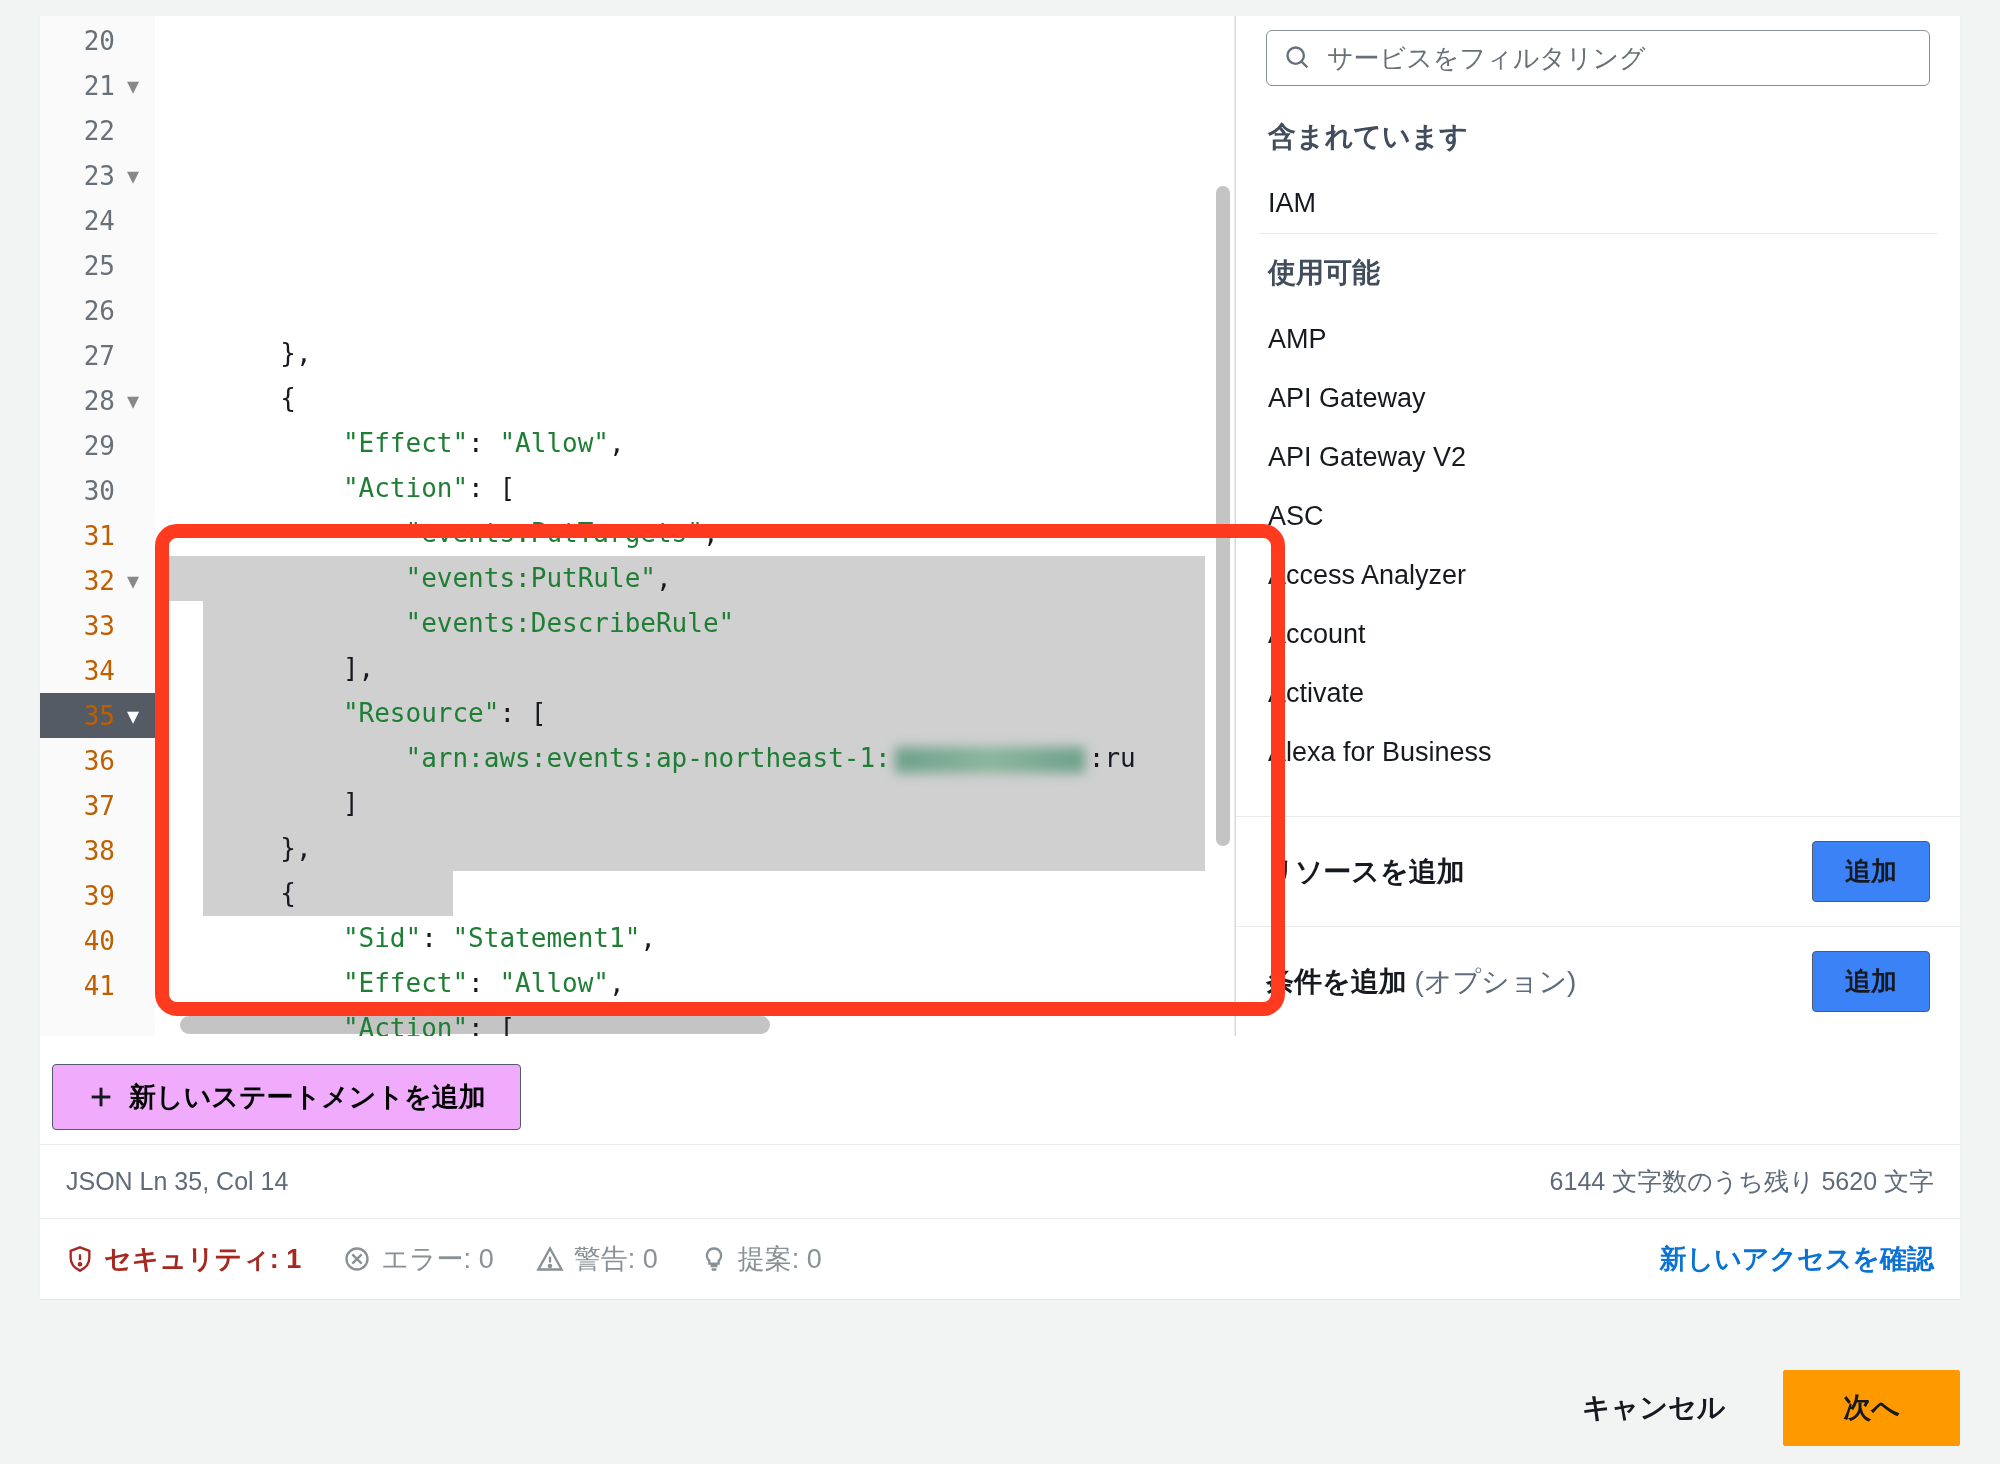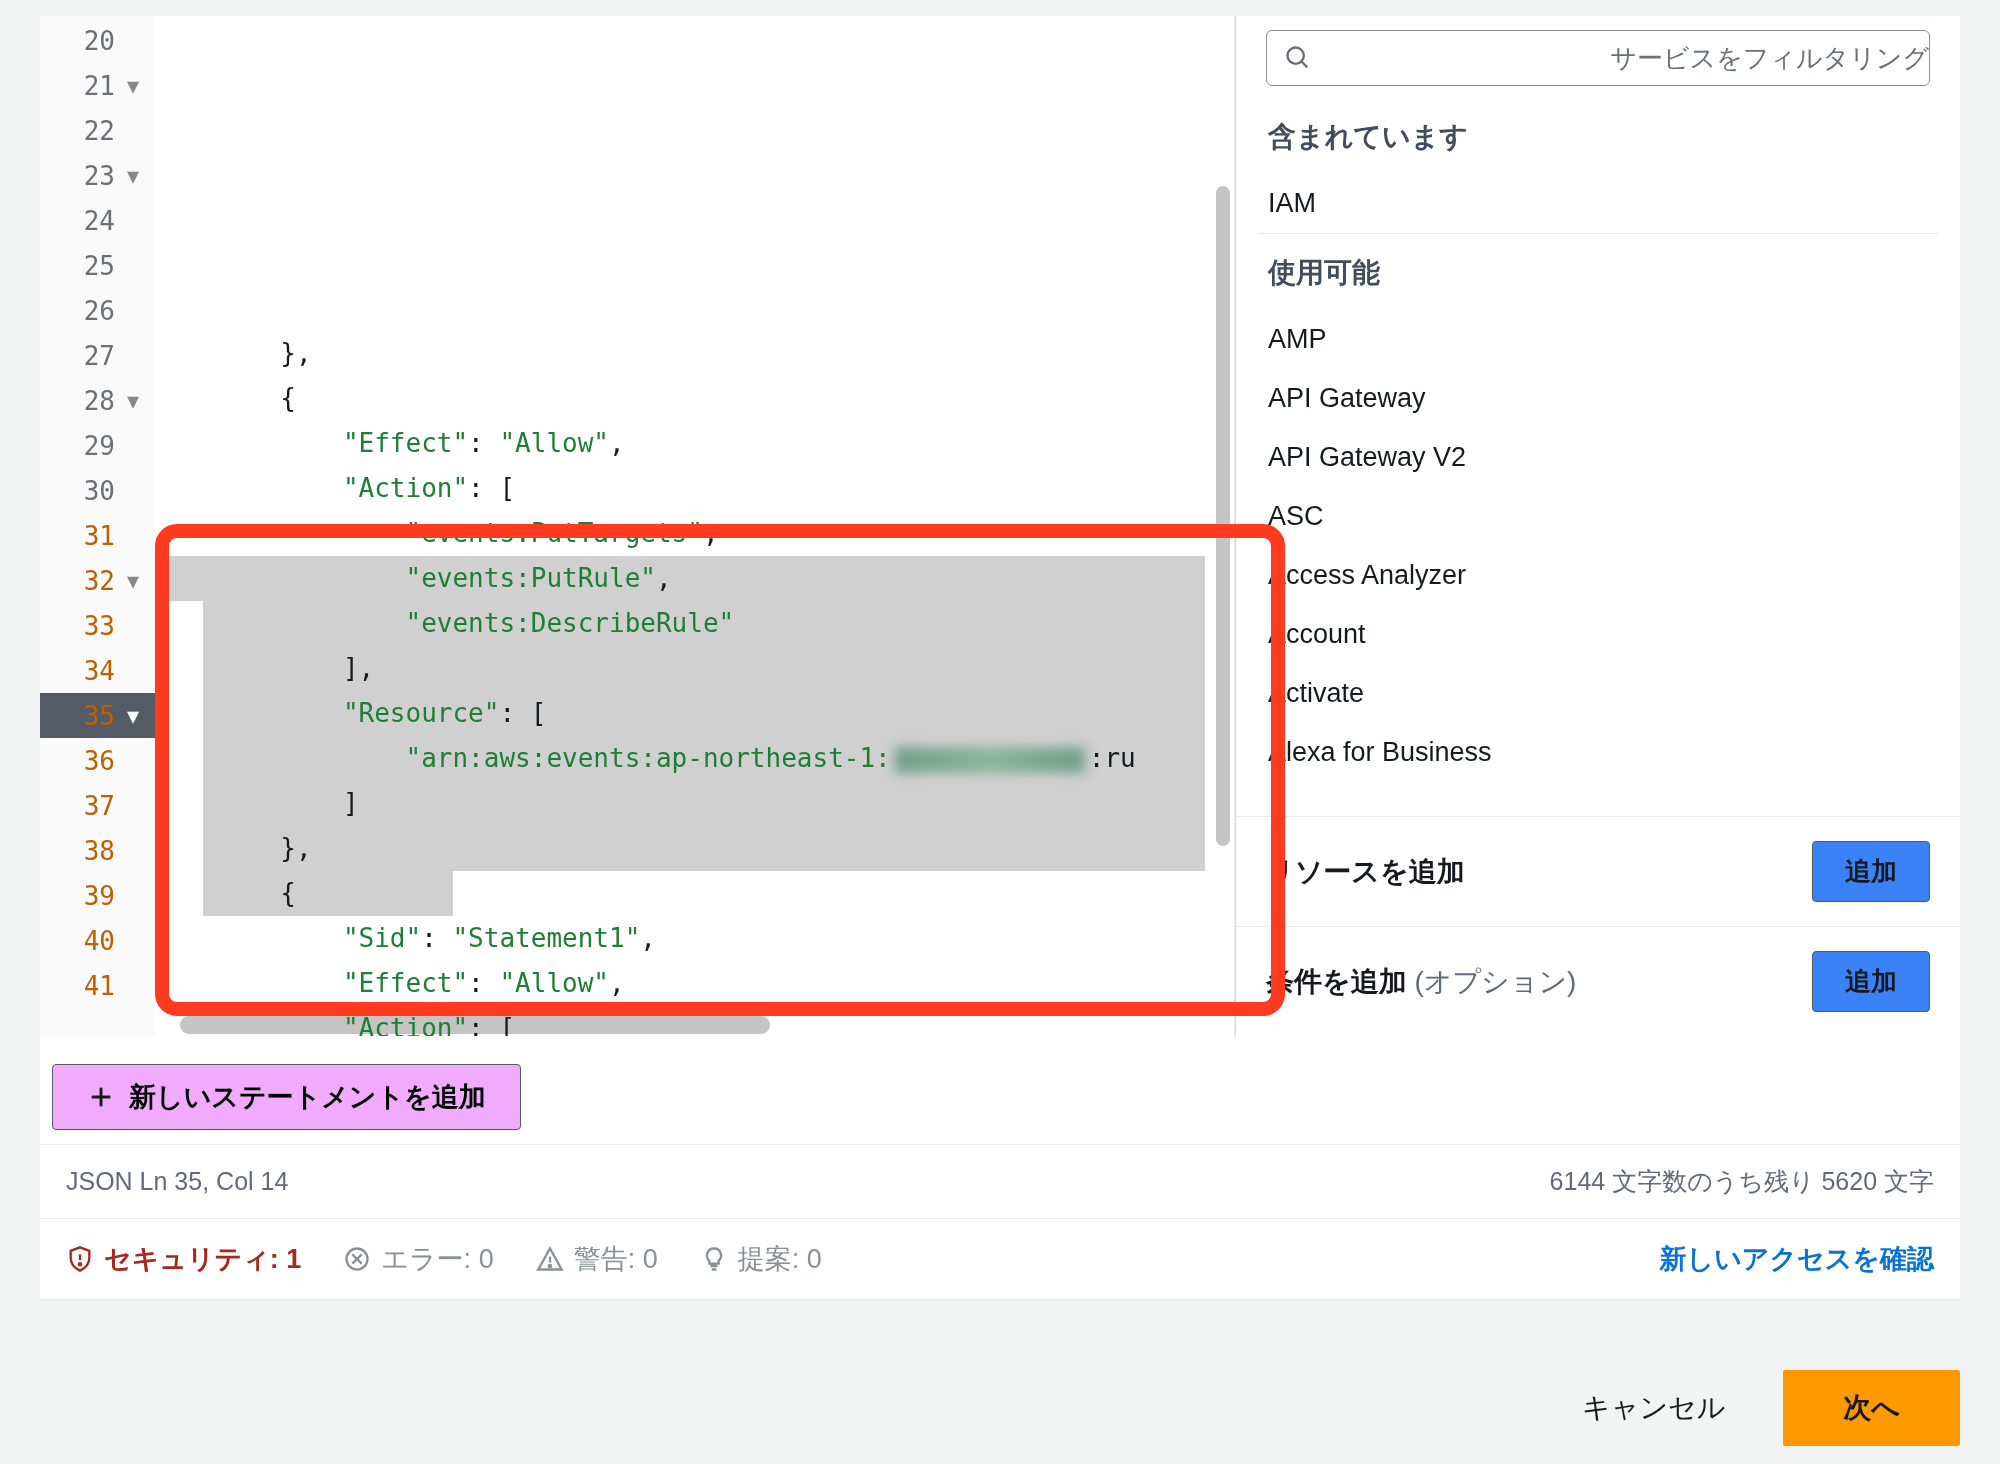--- a/index.html
+++ b/index.html
@@ -131,21 +131,20 @@
   padding: 0 30px 20px 30px;
 }
 .search-input {
   width: 100%;
   height: 56px;
   border: 1px solid #879196;
   border-radius: 6px;
   font-size: 26px;
   padding-left: 60px;
   color: #0f766e;
-  text-align: right;
 }
 .search-input::placeholder { color:#687078; }
 .search-box { position: relative; }
 .search-box svg { position: absolute; left: 18px; top: 14px; }
 .section-list {
   overflow-y: scroll;
   flex: 1;
   padding: 0 22px;
   position: relative;
 }
@@ -232,21 +231,21 @@
   position: absolute;
   bottom: 18px;
   right: 40px;
   display: flex;
   gap: 24px;
 }
 .btn-cancel {
   background: transparent;
   border: none;
   font-size: 28px;
-  font-weight: 400;
+  font-weight: 700;
   color: #16191f;
   padding: 18px 34px;
   cursor: pointer;
 }
 .btn-primary {
   background: #ff9900;
   border: 1px solid #ff9900;
   font-size: 28px;
   font-weight: 700;
   color: #16191f;

